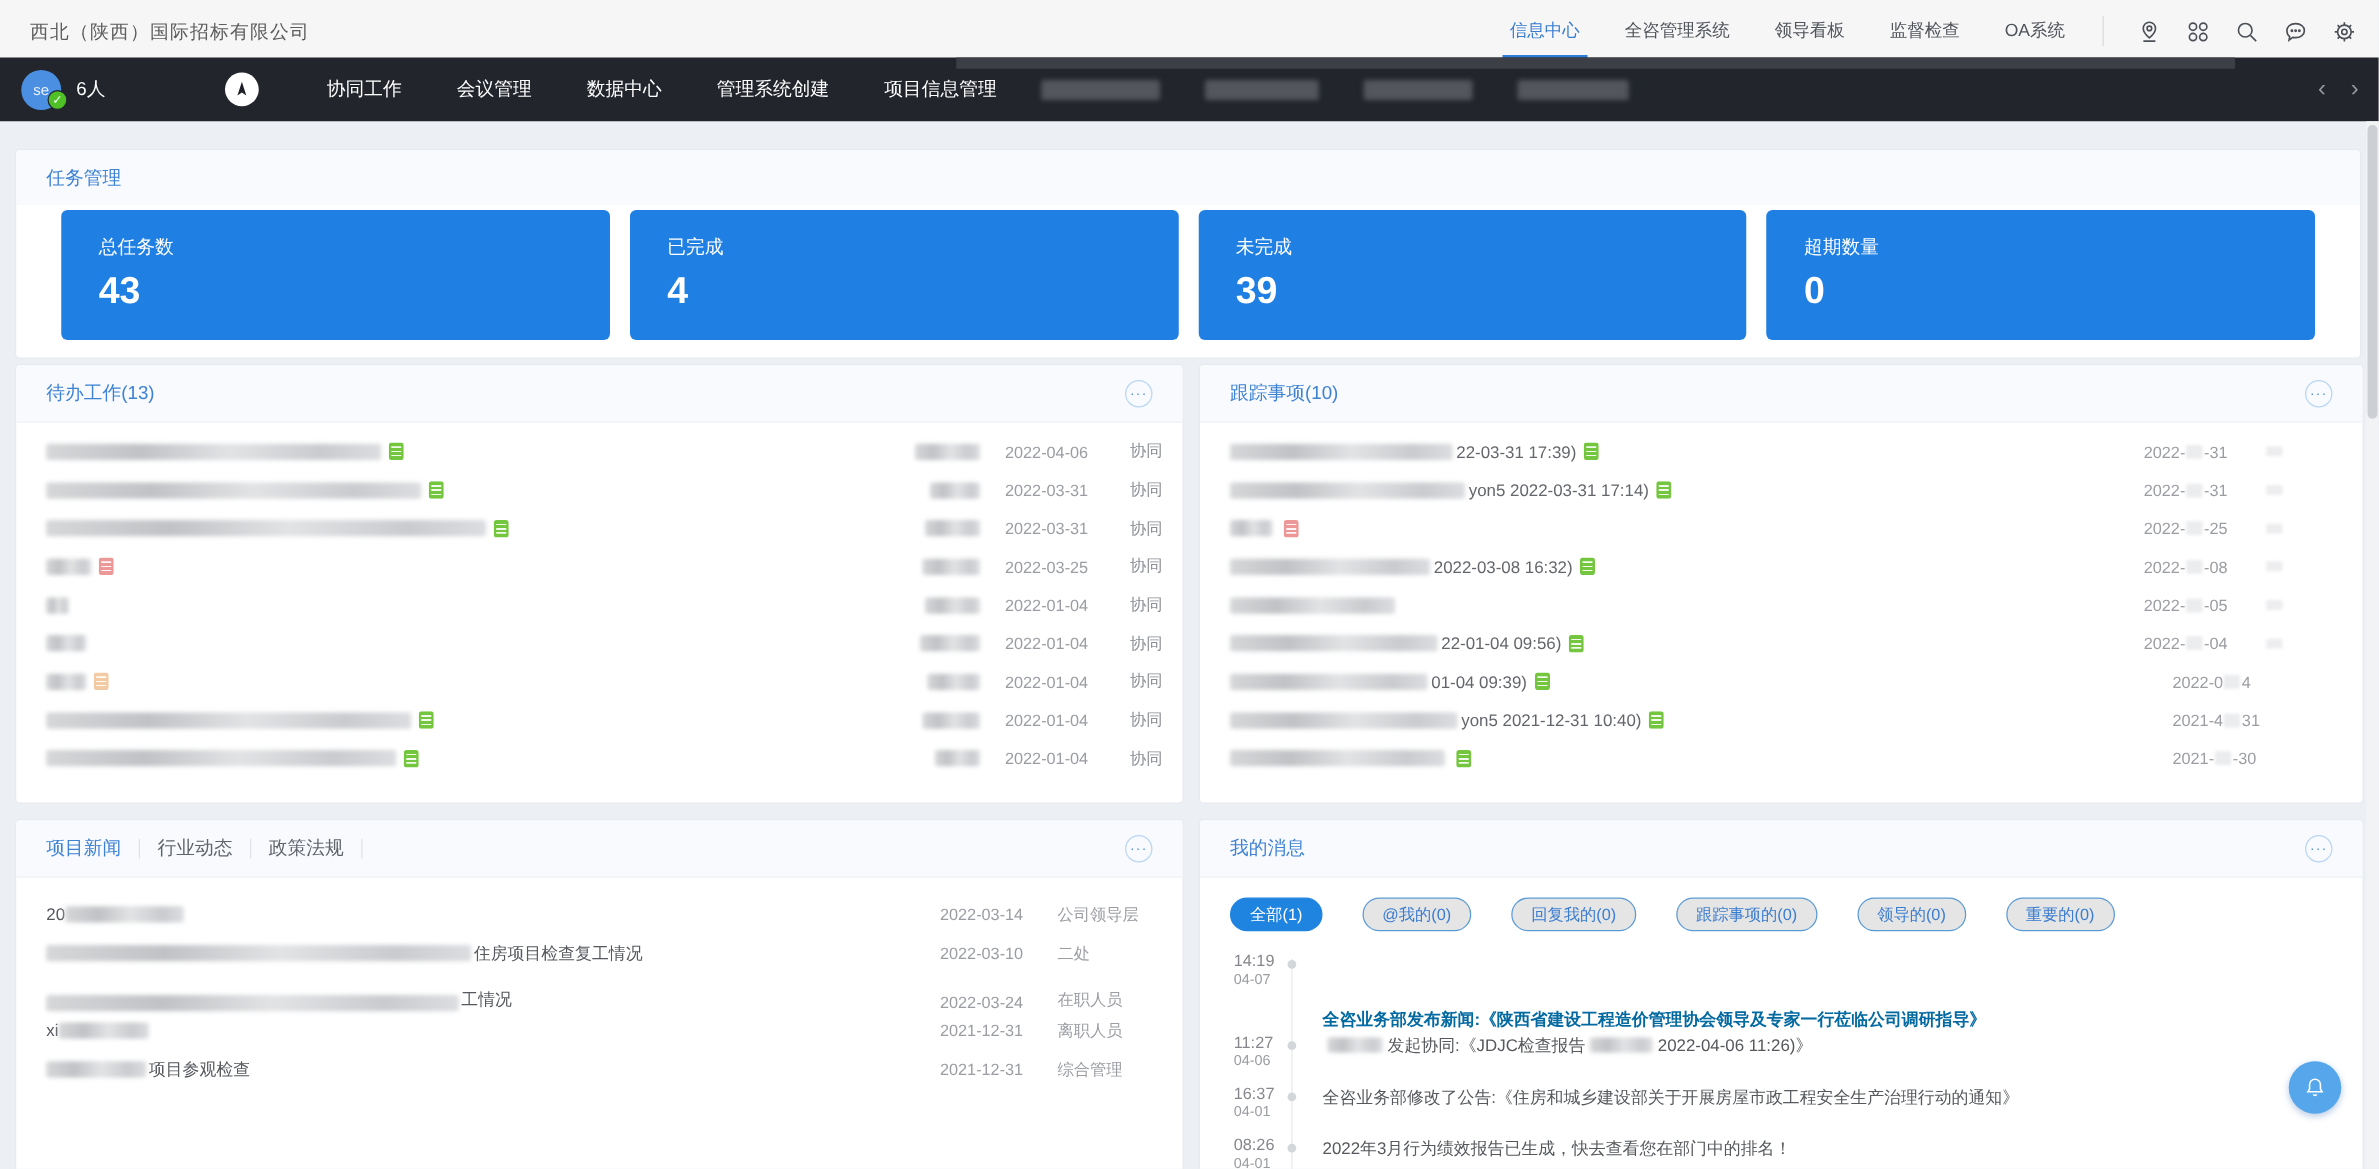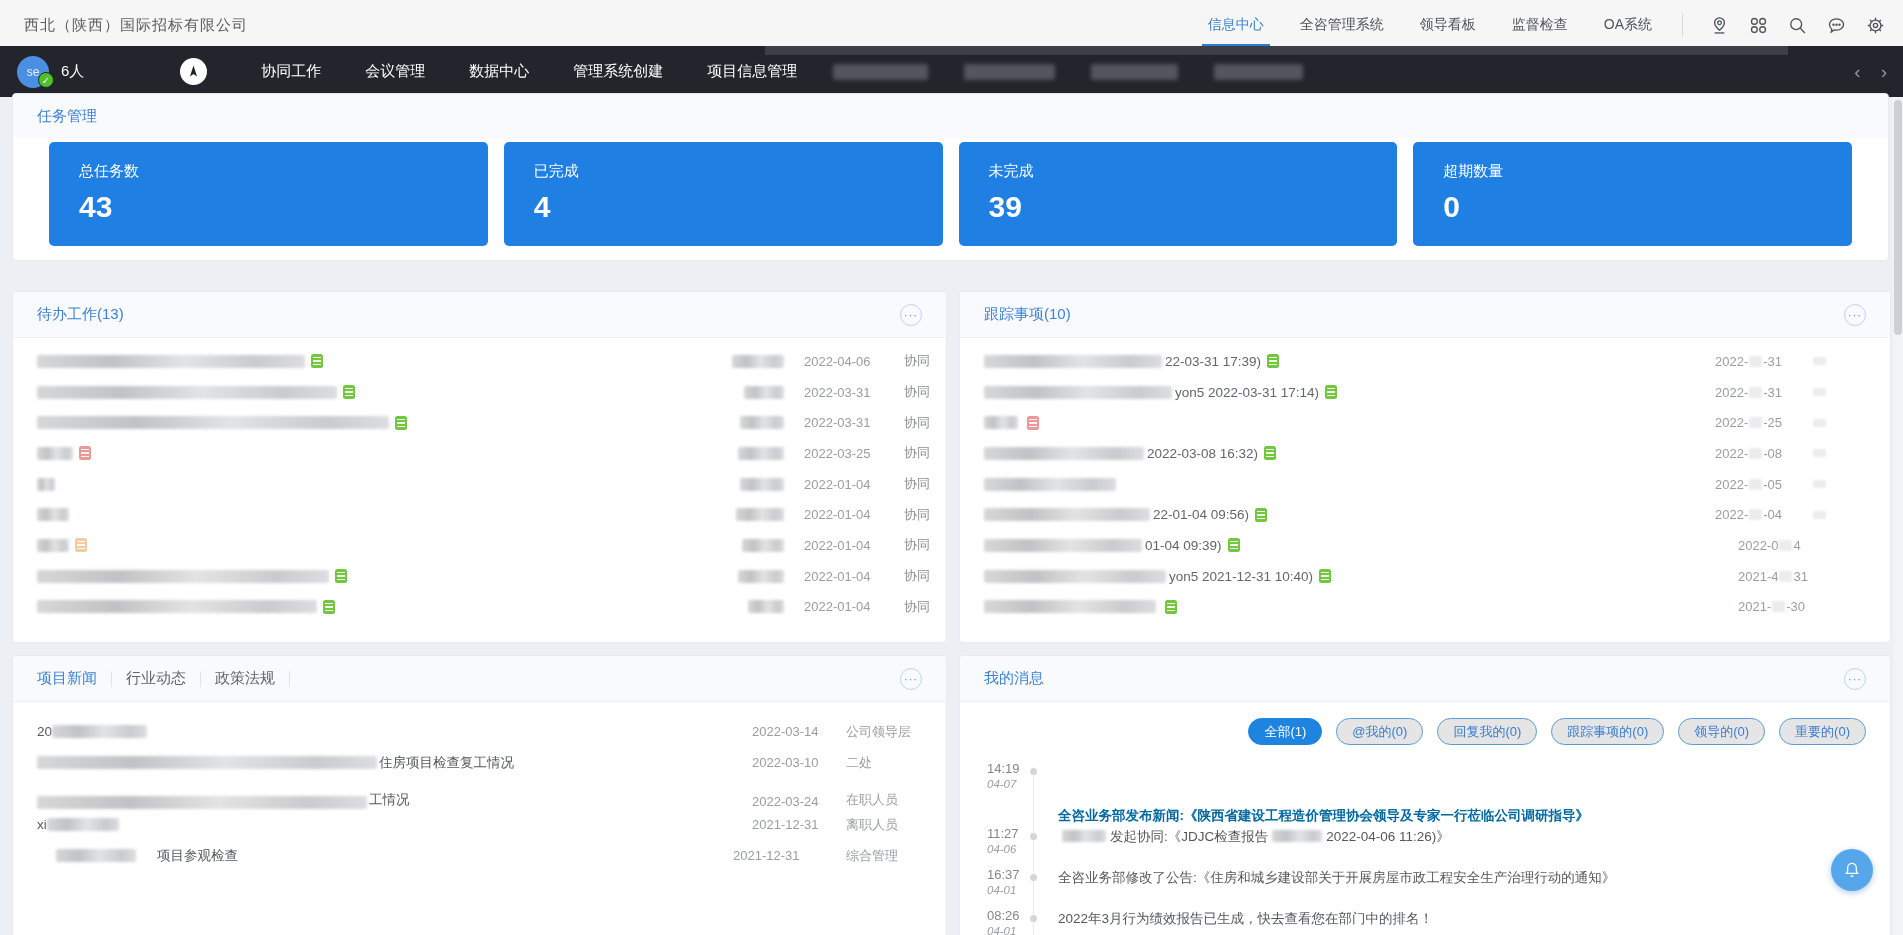--- a/index.html
+++ b/index.html
@@ -49,21 +49,21 @@
   
   .panel { position:absolute; background:#fff; border:1px solid #e7eaef;
            border-radius:4px; overflow:hidden; }
   .panel-head { height:46px; background:#f8fafd; border-bottom:1px solid #eef1f5;
                 display:flex; align-items:center; padding:0 24px; }
   .panel-title { color:#3e82d4; font-size:15px; }
   .ellipsis-btn { margin-left:auto; width:22px; height:22px; border:1px solid #b9d6f2;
                 border-radius:50%; color:#4a90d9; font-size:11px; letter-spacing:1px;
                 display:flex; align-items:center; justify-content:center; cursor:pointer; }
 
-  #task-panel  { left:12px;  top:93px; width:1877px; height:168px; }
+  #task-panel  { left:12px;  top:119px; width:1877px; height:168px; }
   #todo-panel  { left:12px;  top:291px; width:935px;  height:352px; }
   #track-panel { left:959px; top:291px; width:932px;  height:352px; }
   #news-panel  { left:12px;  top:655px; width:935px;  height:300px; }
   #msg-panel   { left:959px; top:655px; width:932px;  height:300px; }
   #task-panel .panel-head { background:#f8fafd; border-bottom:none; height:44px; }
 
   .cards { display:flex; gap:16px; padding:4px 36px 0; }
   .card { flex:1; height:104px; background:#1f7fe3; border-radius:5px; color:#fff;
           padding:20px 0 0 30px; cursor:pointer; }
   .card-label { font-size:15px; }
@@ -93,32 +93,32 @@
   
   .news-tabs { display:flex; align-items:center; }
   .news-tab { font-size:15px; color:#606howl; color:#60656c; cursor:pointer; }
   .news-tab.active { color:#3e82d4; }
   .tab-div { width:1px; height:16px; background:#dfe2e6; margin:0 14px; }
   .news-pre, .news-text { font-size:13.5px; color:#55585d; white-space:nowrap; }
   .news-text { margin-left:2px; }
   .row-cat { color:#9a9da2; font-size:13px; margin-left:24px; width:84px; flex:none; }
 
   
-  .pills { display:flex; gap:14px; padding:16px 24px 0;justify-content:flex-end; }
+  .pills { display:flex; gap:32px; padding:16px 24px 0; }
   .pill { height:27px; border-radius:14px; border:1px solid #5b9bd5; background:#e5e5e5;
           color:#3a7cd0; font-size:13px; display:flex; align-items:center;
           padding:0 15px; cursor:pointer; white-space:nowrap; }
   .pill.active { background:#1f83e0; border-color:#1f83e0; color:#fff; }
   .msgs { position:relative; margin-top:16px; }
   .msg-line { position:absolute; left:73px; top:6px; bottom:-20px; width:1px;
               background:#e8eaed; }
   .msg-row { display:flex; min-height:41px; position:relative; cursor:pointer; }
   .msg-time { width:73px; flex:none; padding-left:27px; color:#85878c; font-size:13px;
               line-height:1.25; }
-  .msg-date { color:#9a9da1; font-size:11.5px;font-style:italic; }
+  .msg-date { color:#9a9da1; font-size:11.5px; }
   .msg-dot { position:absolute; left:70px; top:7px; width:7px; height:7px;
              border-radius:50%; background:#d4d7da; }
   .msg-text { margin-left:25px; font-size:13.5px; color:#55585c; padding-top:1px;
               line-height:1.45; max-width:740px; }
   .msg-text.bold { font-weight:bold; color:#0369a1;margin-top:44px; }
   .inline-blur { display:inline-block; height:12px; vertical-align:-1px; margin:0 4px;
               border-radius:2px; }
 
   
   .bell-fab { position:absolute; left:1831px; top:849px; width:42px; height:42px;
@@ -534,21 +534,21 @@
 
         <div class="lrow" style="height:31px;">
           <span class="news-pre">xi</span>
           <span class="blur-block" style="width: 72px;"></span>
           <span class="news-text"></span>
           <span class="spacer"></span>
           <span class="row-date" style="width:70px;">2021-12-31</span>
           <span class="row-cat">离职人员</span>
         </div>
 
-        <div class="lrow" style="height:31px;gap:19px;">
+        <div class="lrow" style="height:31px;">
           <span class="news-pre"></span>
           <span class="blur-block" style="width: 80px;"></span>
           <span class="news-text">项目参观检查</span>
           <span class="spacer"></span>
           <span class="row-date" style="width:70px;">2021-12-31</span>
           <span class="row-cat">综合管理</span>
         </div>
       </div>
   </div>
 

